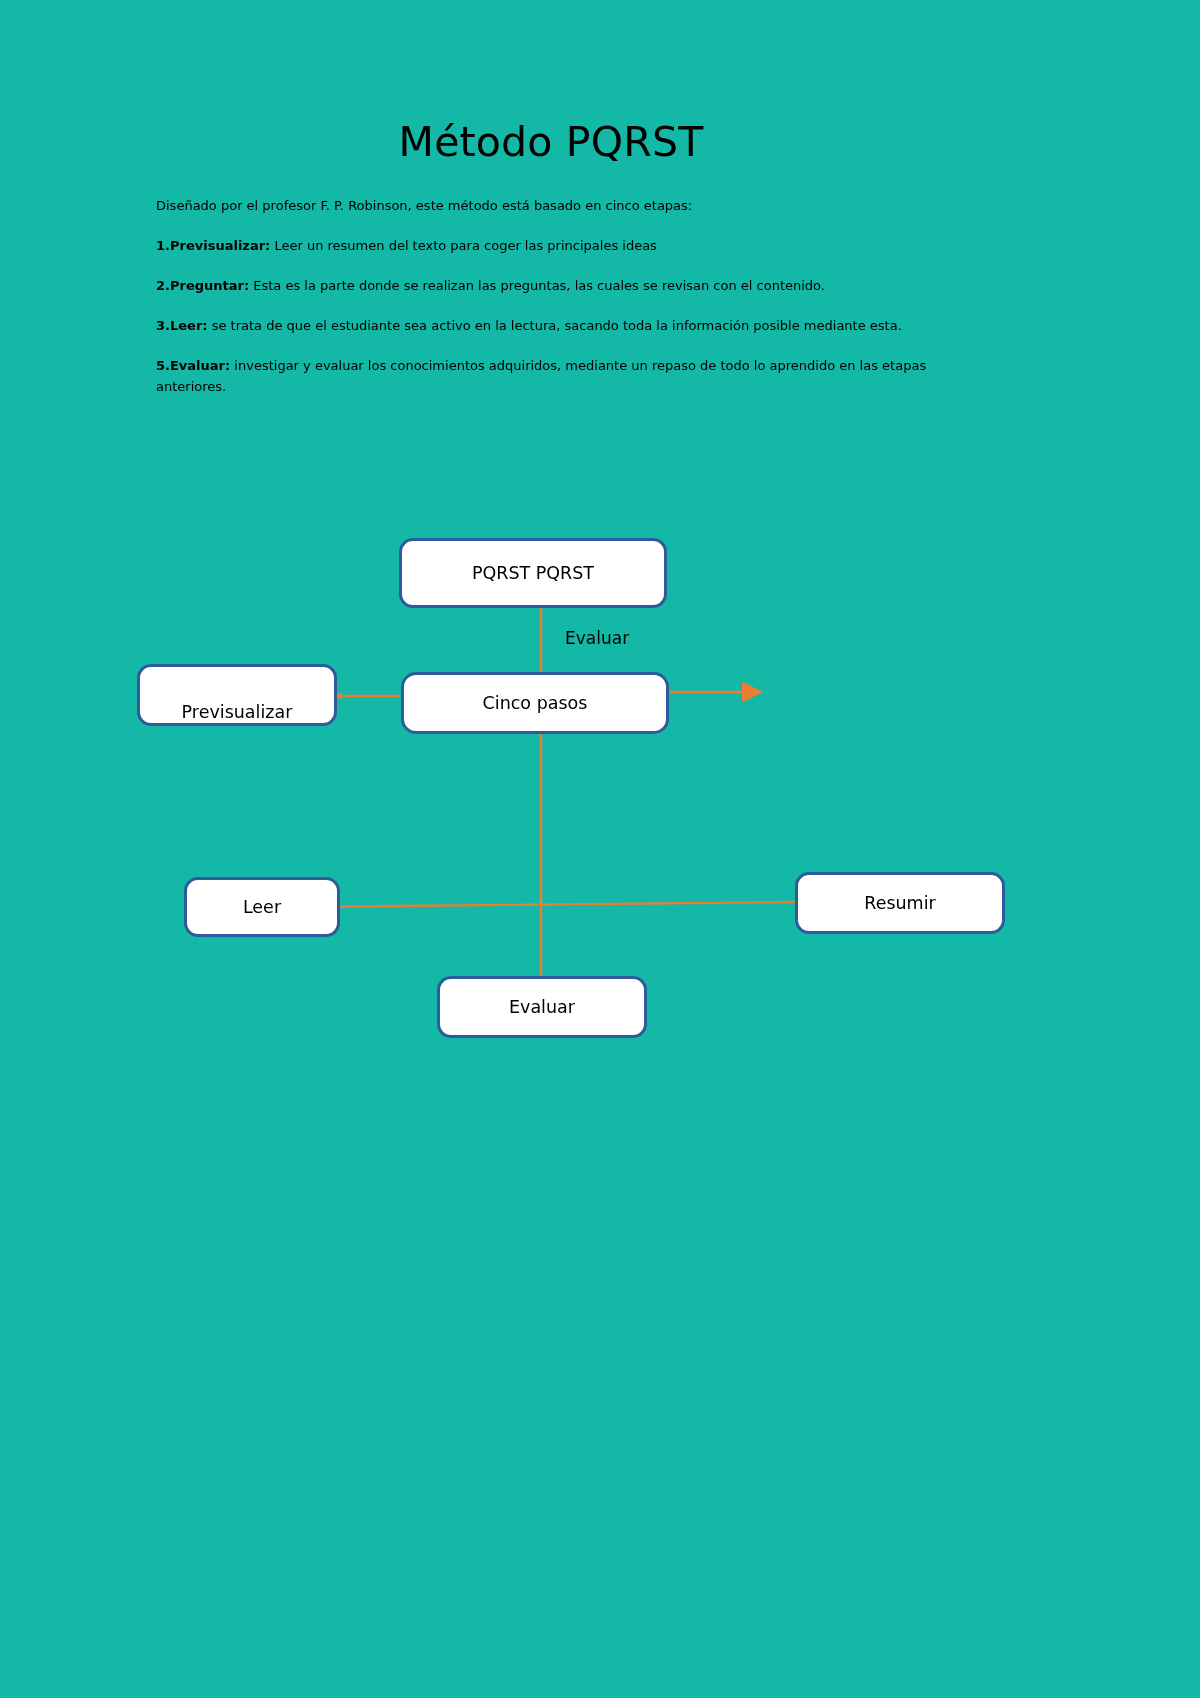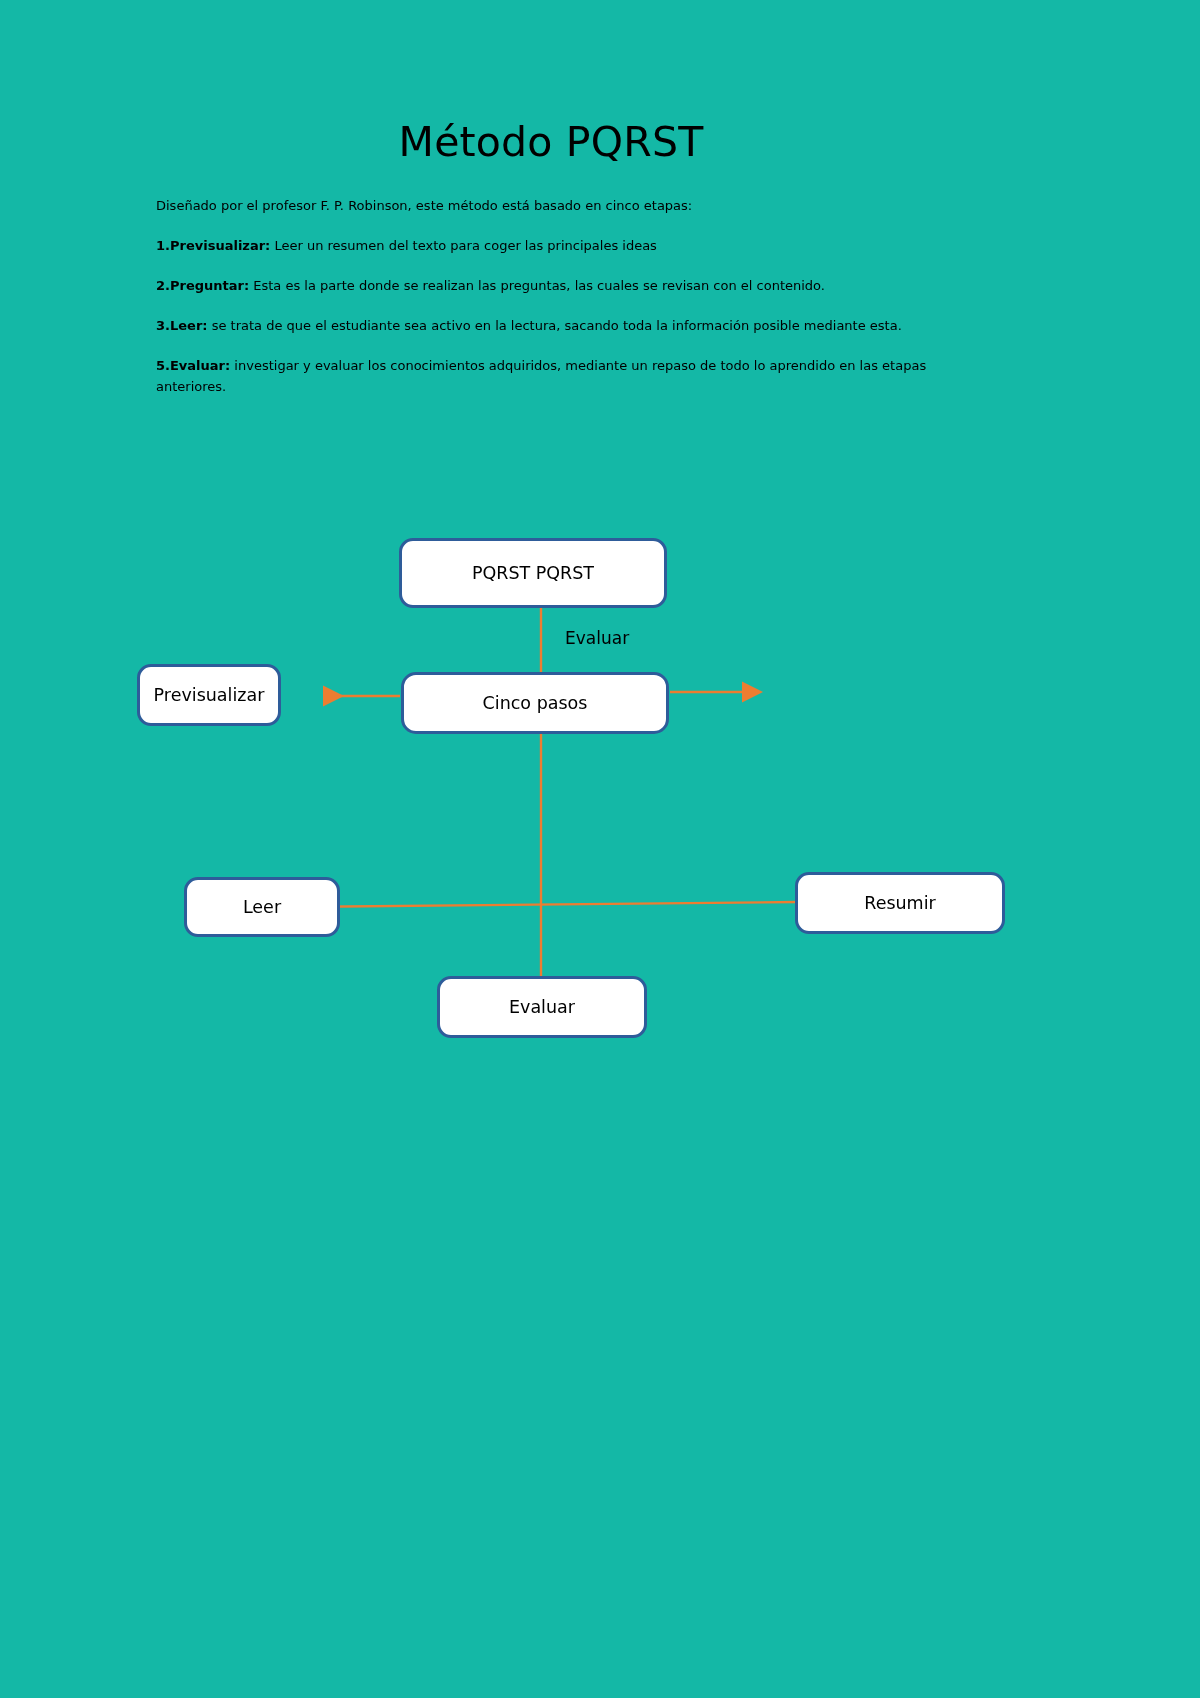--- a/index.html
+++ b/index.html
@@ -146,21 +146,21 @@
     </div>
 
     <div class="edge-label" style="left:565px; top:108px;">
       <span>Evaluar</span>
     </div>
 
     <div class="node" style="left:401px; top:152px; width:268px; height:62px;border-radius:15px;">
       <span>Cinco pasos</span>
     </div>
 
-    <div class="node" style="left:137px; top:144px; width:144px; height:62px;">
+    <div class="node" style="left:137px; top:144px; width:200px; height:62px;align-items:flex-end;">
       <span>Previsualizar</span>
     </div>
 
 
     <div class="node" style="left:136px; top:357px; width:156px; height:60px;margin-left:48px;">
       <span>Leer</span>
     </div>
 
     <div class="node" style="left:795px; top:352px; width:210px; height:62px;">
       <span>Resumir</span>

